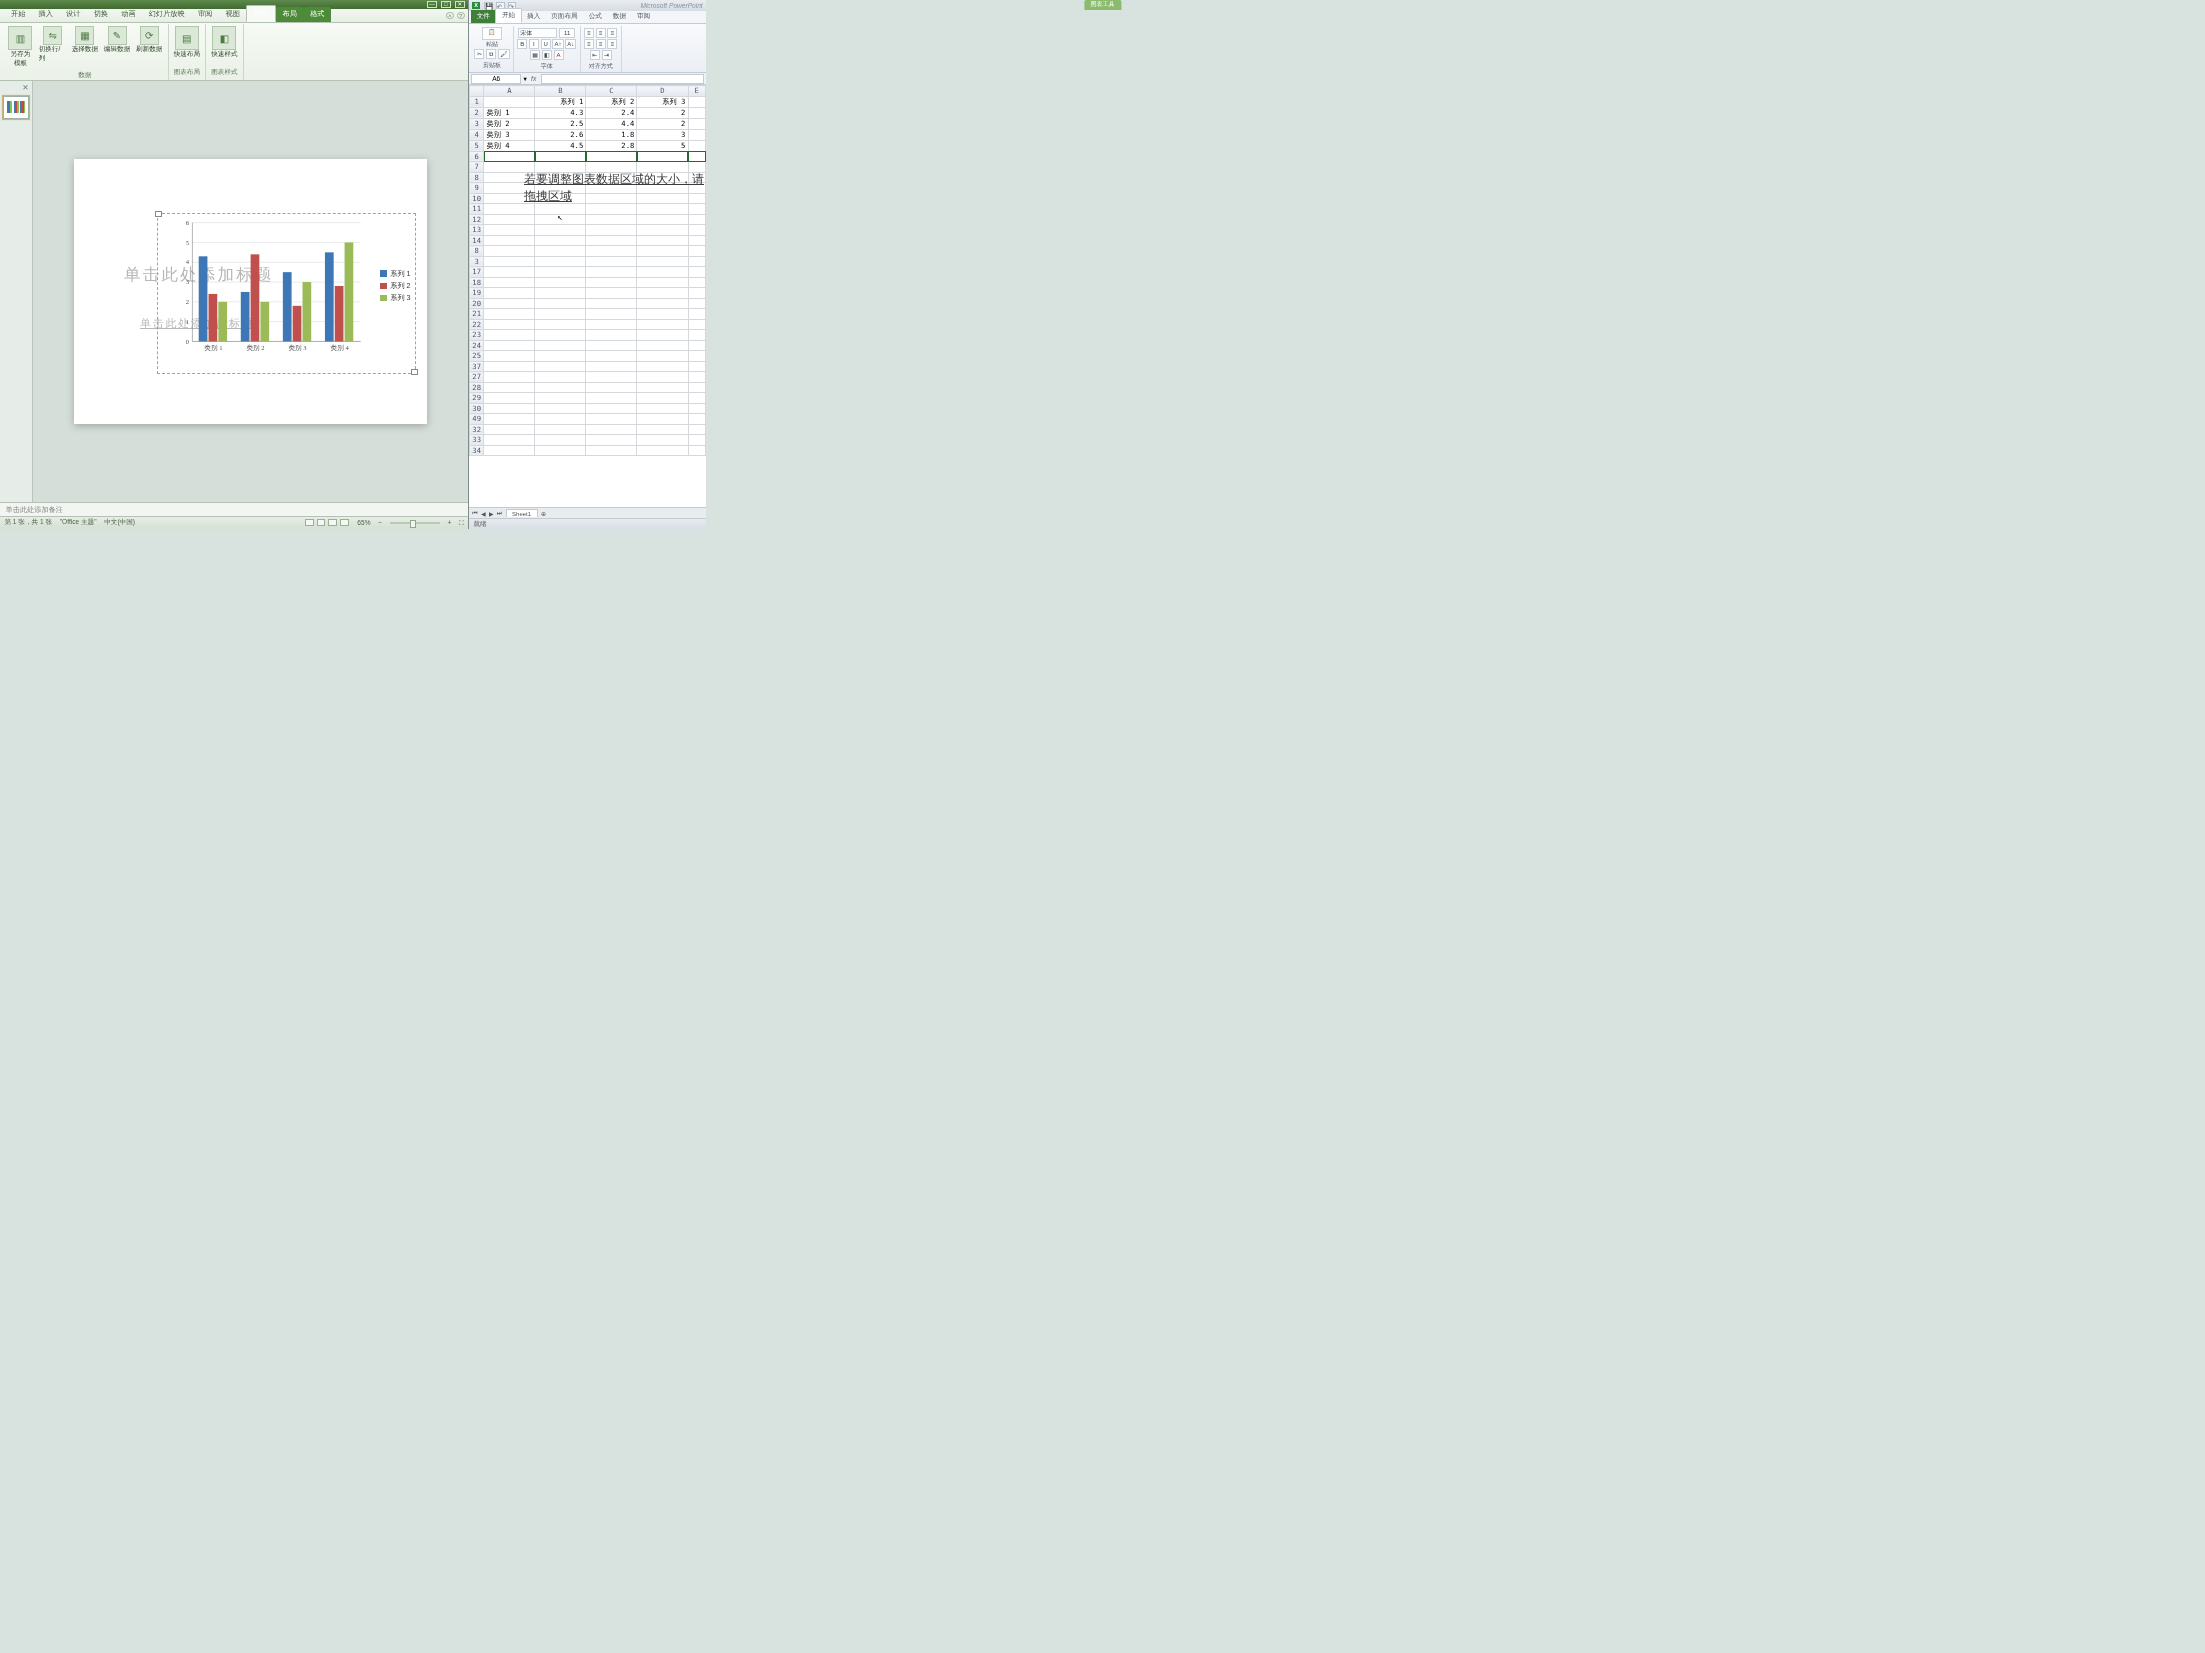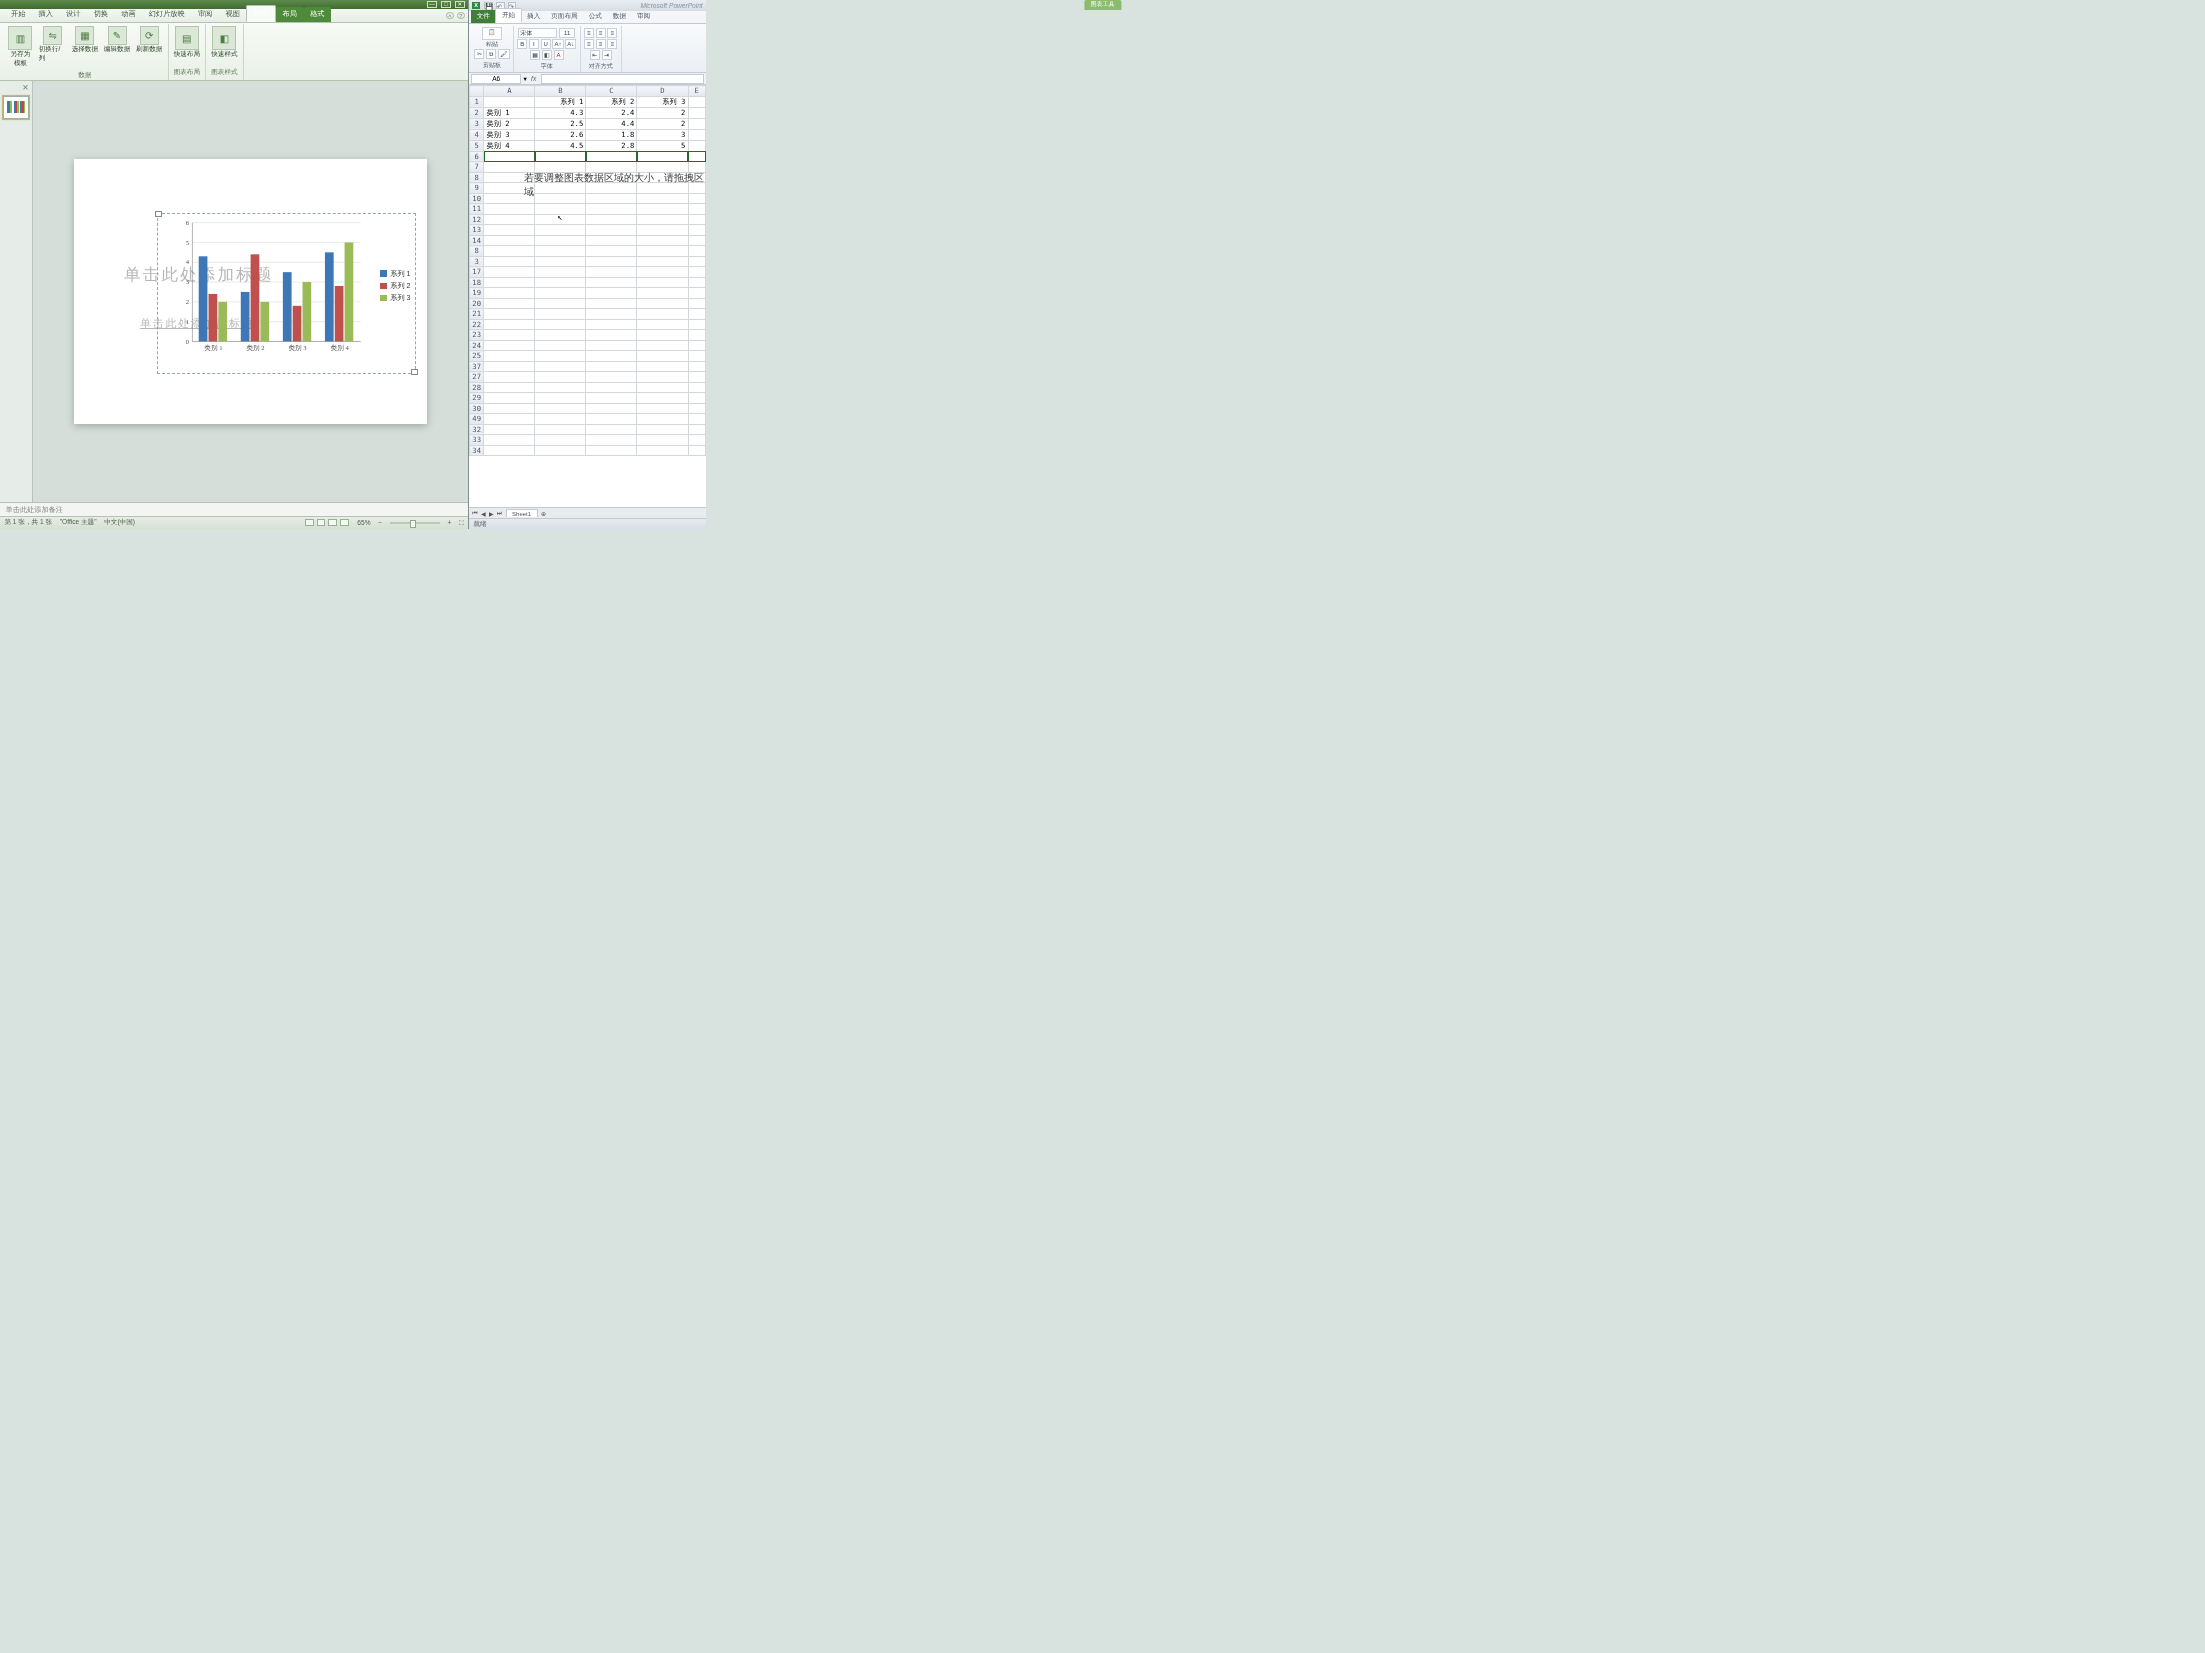--- a/index.html
+++ b/index.html
@@ -279,21 +279,21 @@
   }
   table.sheet th {
     background:linear-gradient(#f4f6f9,#e4e8ee);
     color:#4c5763; font-weight:normal; text-align:center;
   }
   table.sheet th.rowh { width:14.3px; }
   table.sheet td.lalign { text-align:left; }
   table.sheet tr.sel td { outline:1.1px solid #246a2b; outline-offset:-1.1px;}
   .xl-grid .hint {
     position:absolute; left:55px; top:86px;
-    font-size:10px; color:#3c3c3c;
+    font-size:12px; color:#3c3c3c;text-decoration:underline;
   }
   .xl-grid .cursor {
     position:absolute; left:88px; top:127px;
     font-size:8.8px; color:#000;
   }
   .xl-sheetbar {
     height:11px; background:#e8ecef; border-top:0.6px solid #c3cad3;
     display:flex; align-items:center; font-size:6px; color:#555;
     padding:0 3.3px; gap:3.3px;
   }

